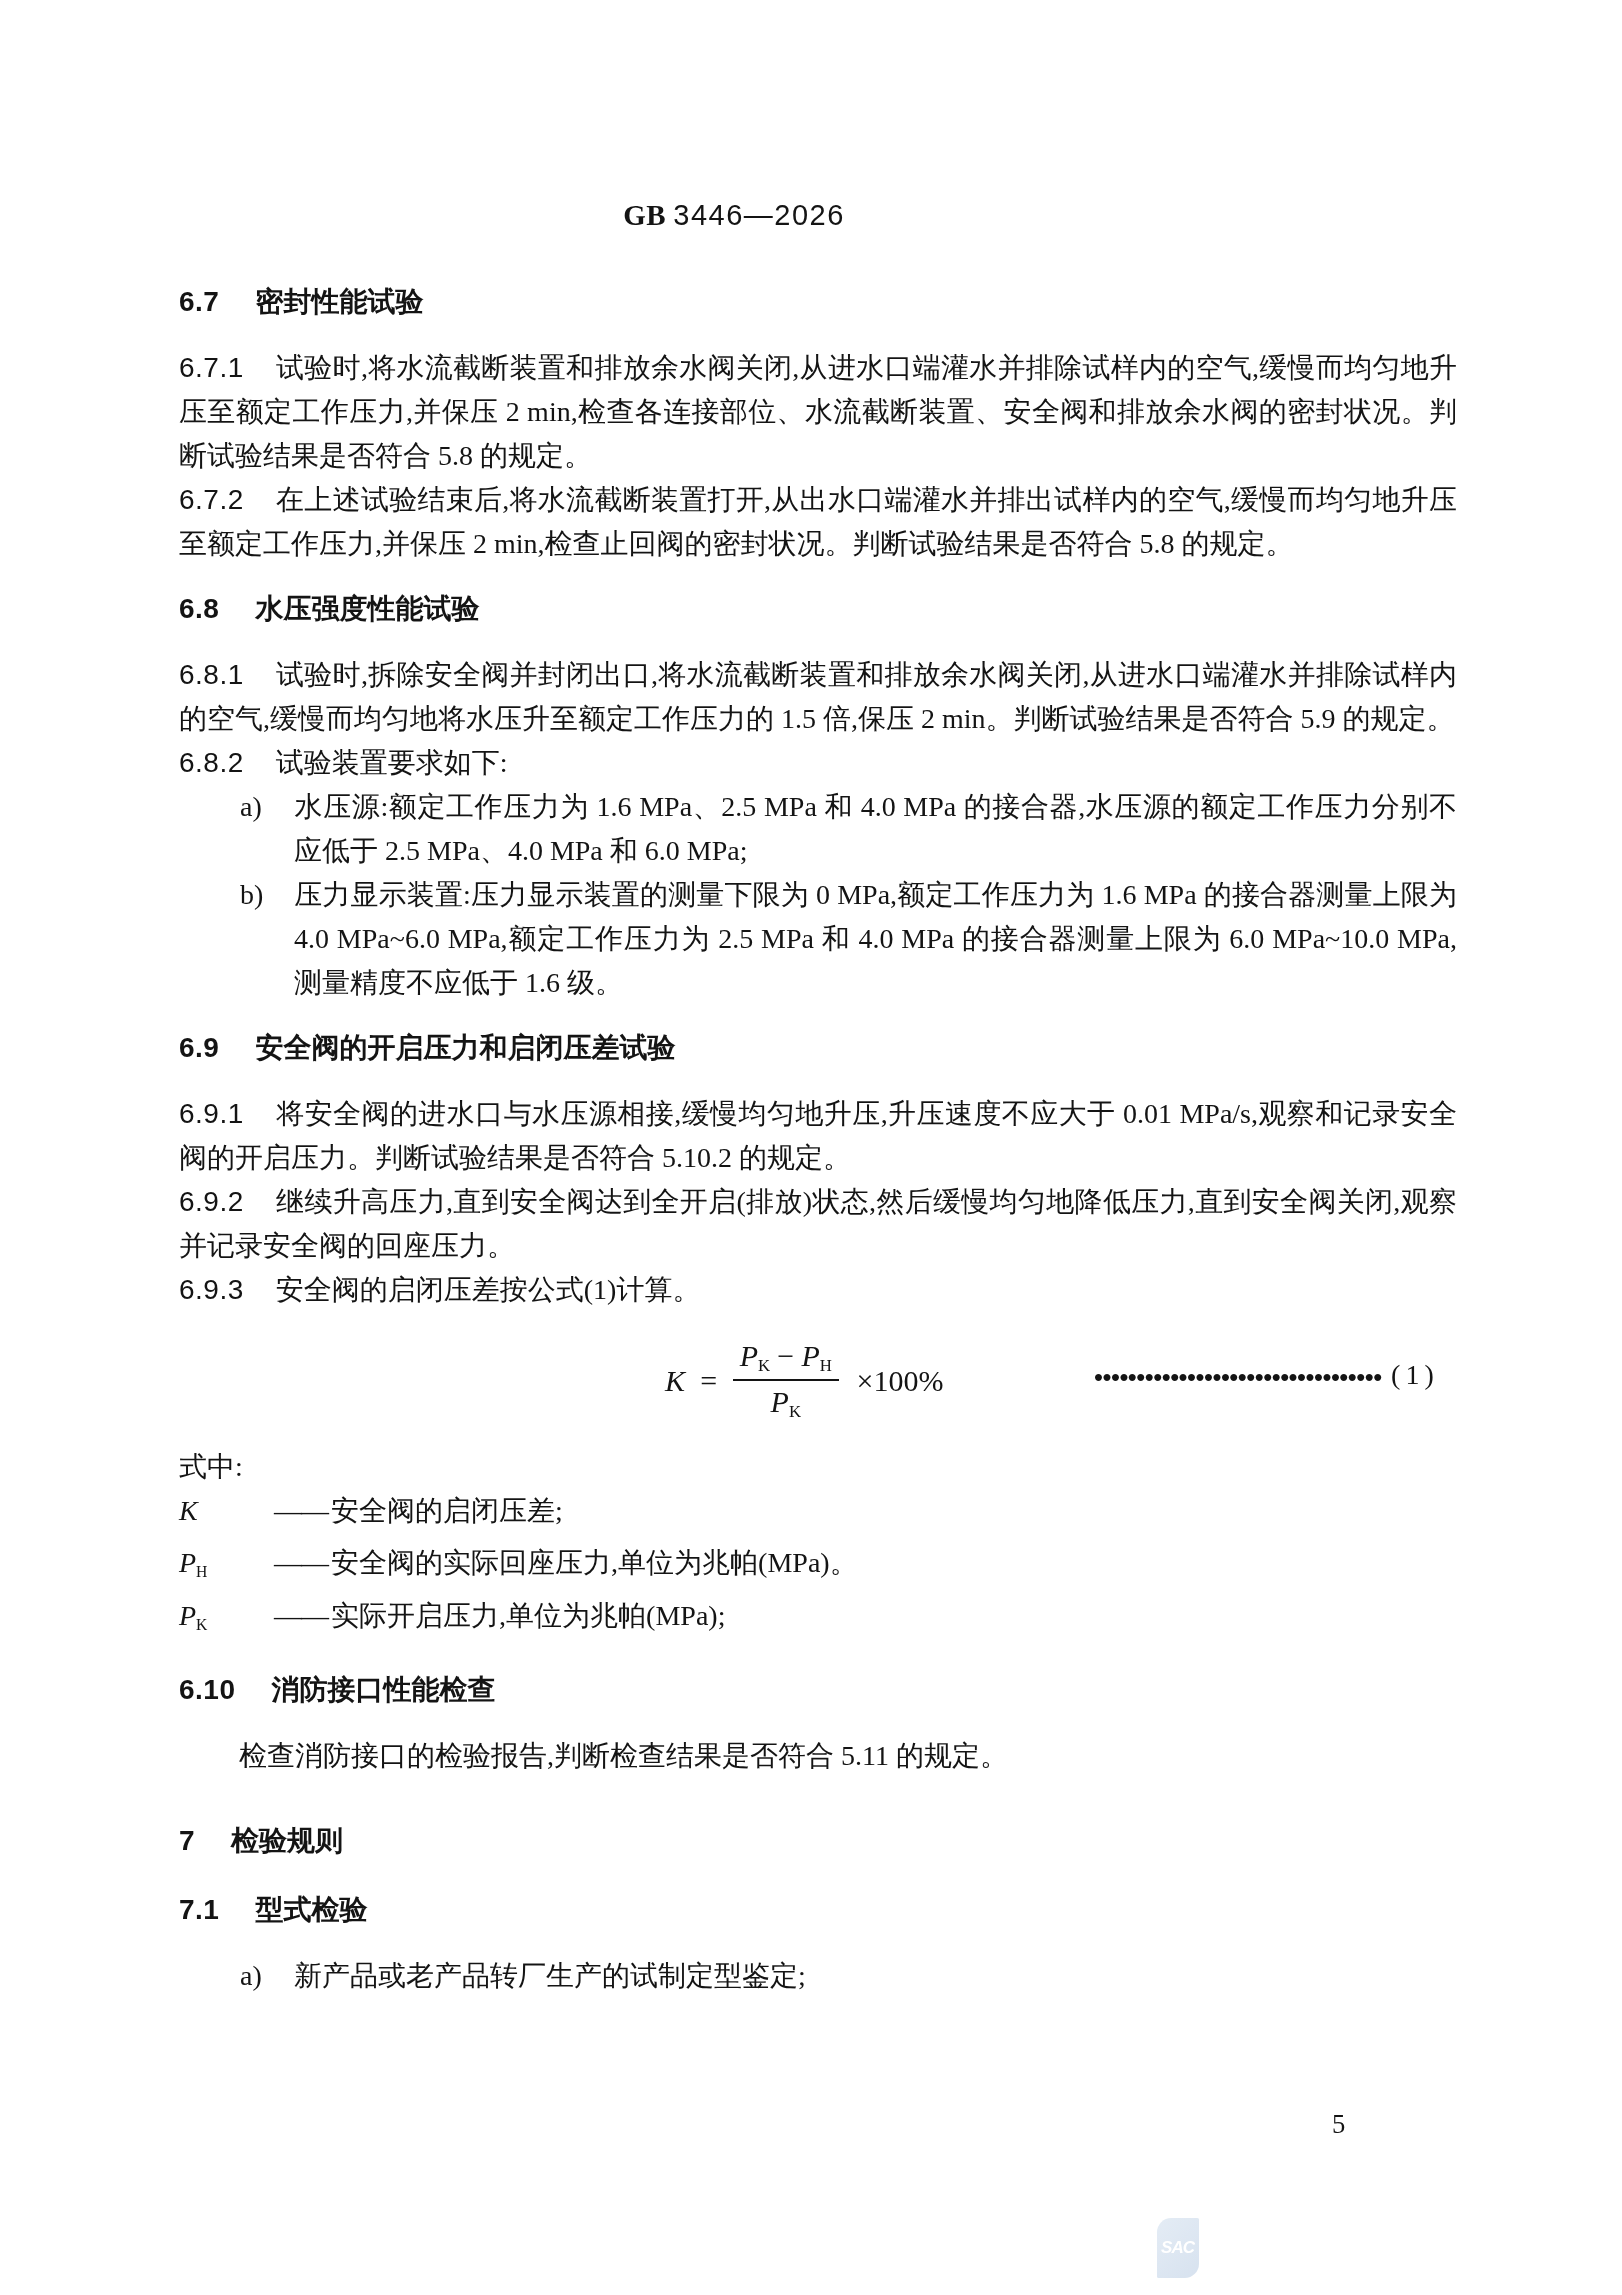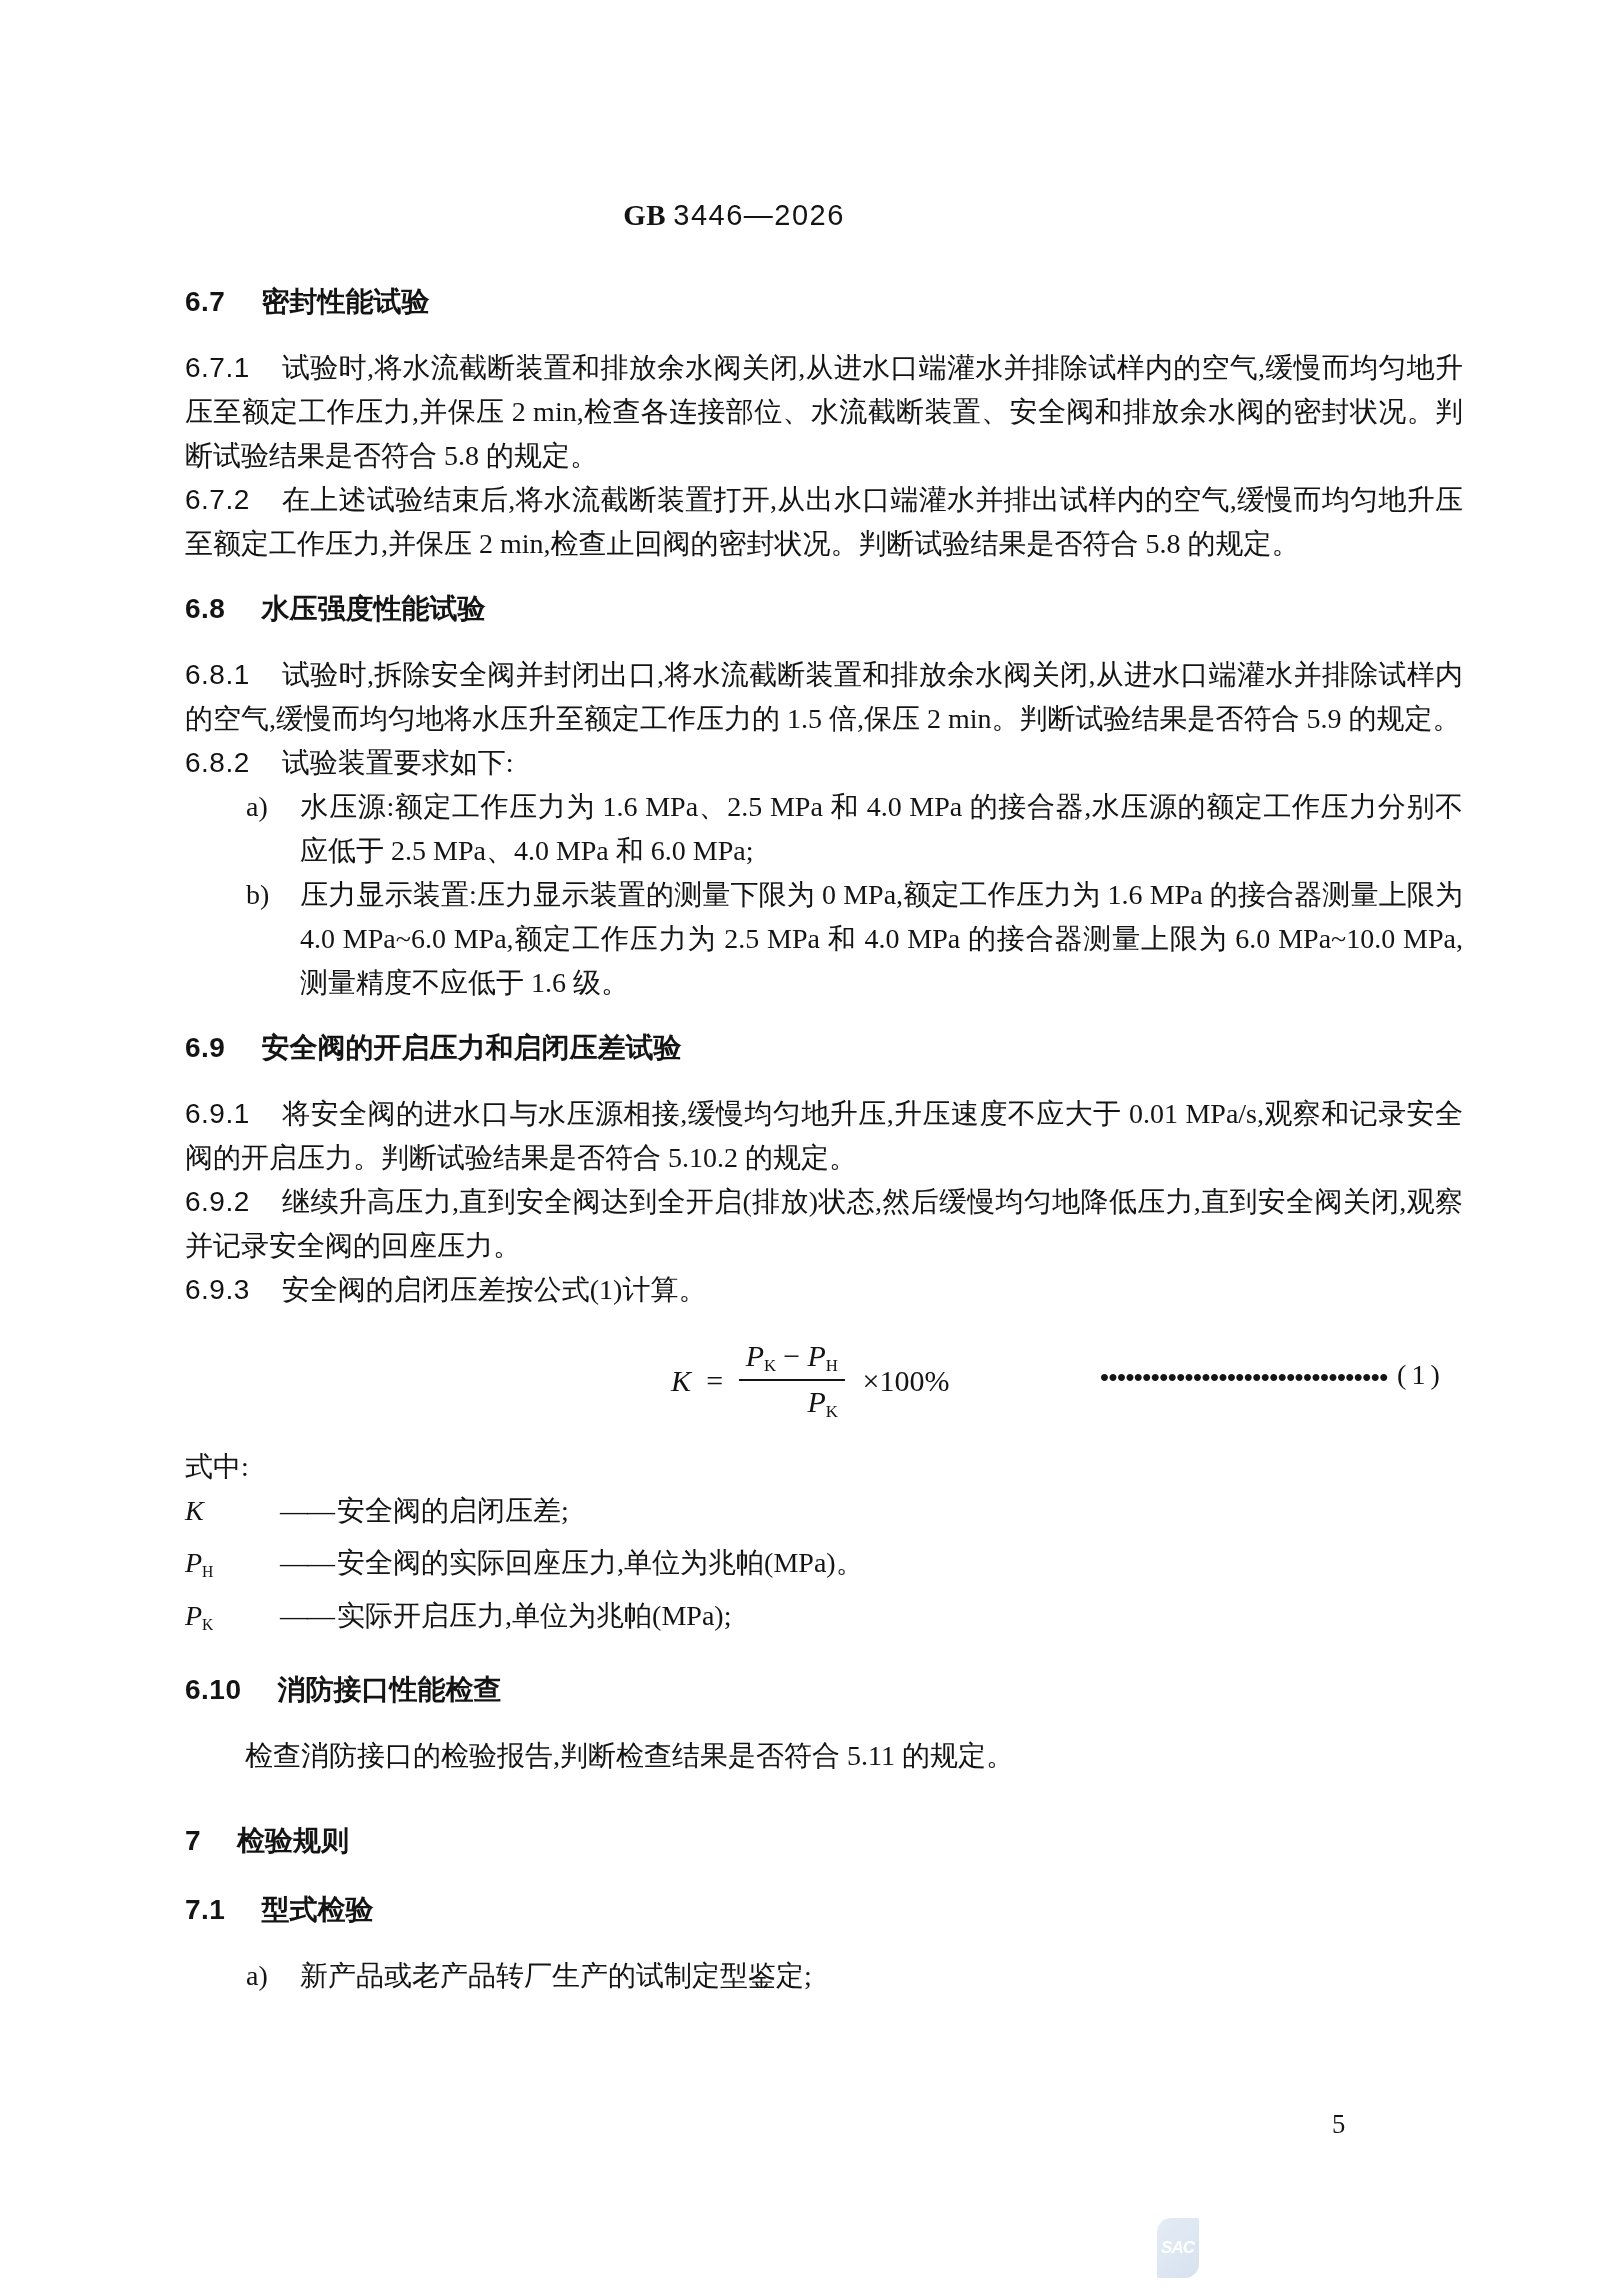--- a/index.html
+++ b/index.html
@@ -16,21 +16,21 @@
   .page-header {
     position:absolute; top:200px; left:0; width:1468px;
     text-align:center; font-size:29px; line-height:31px;
     letter-spacing:0.5px; white-space:nowrap;
   }
   .gb { font-weight:700; font-family:"Liberation Serif","DejaVu Serif",serif; }
   .stdnum { font-family:"Liberation Sans","DejaVu Sans",sans-serif; font-weight:500; margin-left:7.2px; letter-spacing:1.5px; }
 
   
   .content {
-    position:absolute; left:185px; top:280px; width:1278px;
+    position:absolute; left:179px; top:280px; width:1278px;
     font-size:28px; line-height:44px;
     text-align:justify;
   }
   .content > .h:first-child { margin-top:0; }
 
   .h {
     font-family:"Liberation Sans","DejaVu Sans",sans-serif;
     font-weight:700; font-size:28px; line-height:44px;
     margin:21.5px 0; text-align:left;
   }
@@ -53,21 +53,21 @@
   
   .formula-wrap { position:relative; height:123px; margin:7.2px 0 3.1px 0; }
   .formula {
     position:absolute; left:486px; top:0; height:123px;
     display:flex; align-items:center; gap:13.3px;
     font-size:30px; line-height:1.1;
   }
   .fvar { font-style:italic; font-family:"Liberation Serif","DejaVu Serif",serif; }
   sub { font-size:0.56em; font-style:normal; vertical-align:-0.3em; letter-spacing:0; }
   .fop { margin:0 2px; }
-  .frac { display:inline-flex; flex-direction:column; align-items:stretch; text-align:right; }
+  .frac { display:inline-flex; flex-direction:column; align-items:stretch; text-align:center; }
   .fnum, .fden { padding:0 7.2px; line-height:1.15; white-space:nowrap; }
   .fminus { margin:0 7.2px; font-style:normal; }
   .fbar { border-top:2.6px solid #141414; height:0; margin:4.1px 0; }
   .fmult { font-style:normal; margin-left:4.1px; }
   .fdots {
     position:absolute; left:915px; top:37px; width:294px;
     font-size:25.6px; font-weight:700; letter-spacing:-0.5px;
     white-space:nowrap; overflow:hidden; text-align:left;
   }
   .flabel { position:absolute; left:1212px; top:34px; font-size:28px; letter-spacing:5.1px; }

